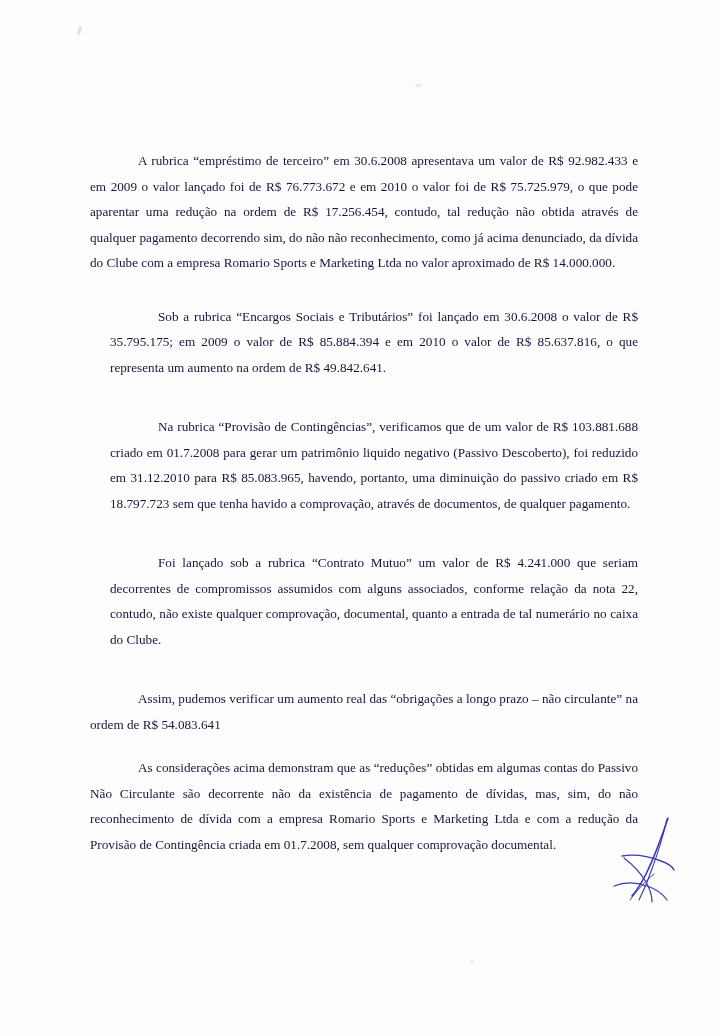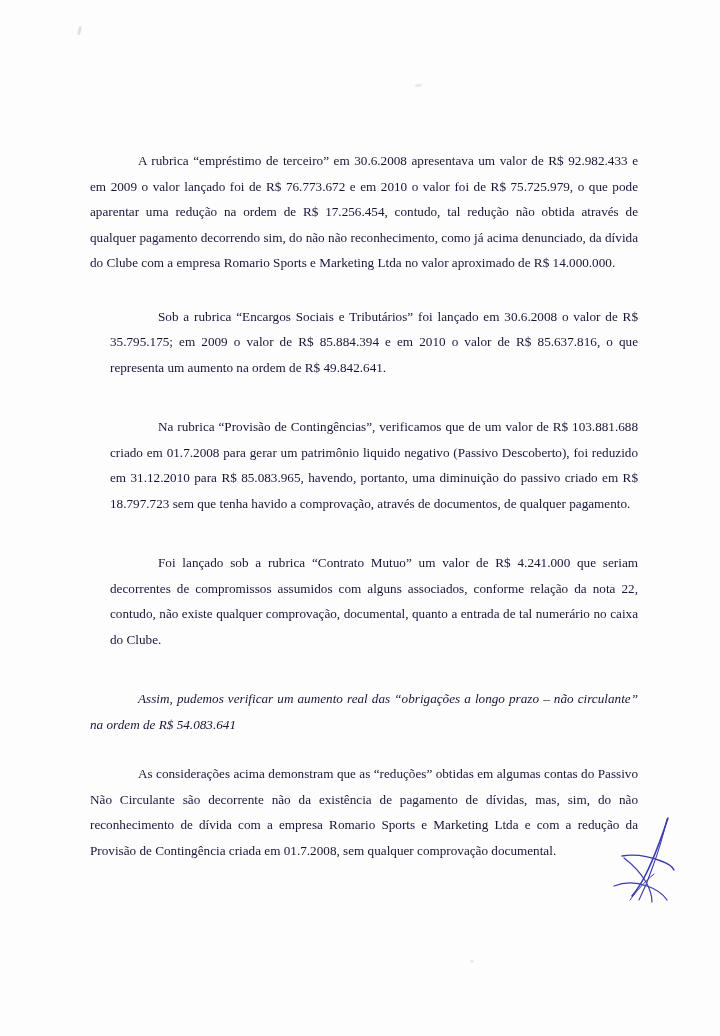--- a/index.html
+++ b/index.html
@@ -37,22 +37,21 @@
     color: #16163a;
     margin: 0 0 28px 0;
     text-indent: 48px;
     font-family: "Liberation Serif", serif;
   }
   .para.gap-large {
     margin-bottom: 34px;
     margin-left: 20px;
   }
   .para.gap-xlarge {
-    margin-bottom: 24px;
-    font-style: italic;
+    margin-bottom: 18px;
   }
   
   .speck {
     position: absolute;
     background: #c8c8cf;
     opacity: 0.55;
     border-radius: 40%;
   }
   .speck.s1 { left: 78px; top: 26px; width: 3px; height: 9px; transform: rotate(12deg); }
   .speck.s2 { left: 415px; top: 84px; width: 7px; height: 3px; transform: rotate(-8deg); opacity: .35; }

